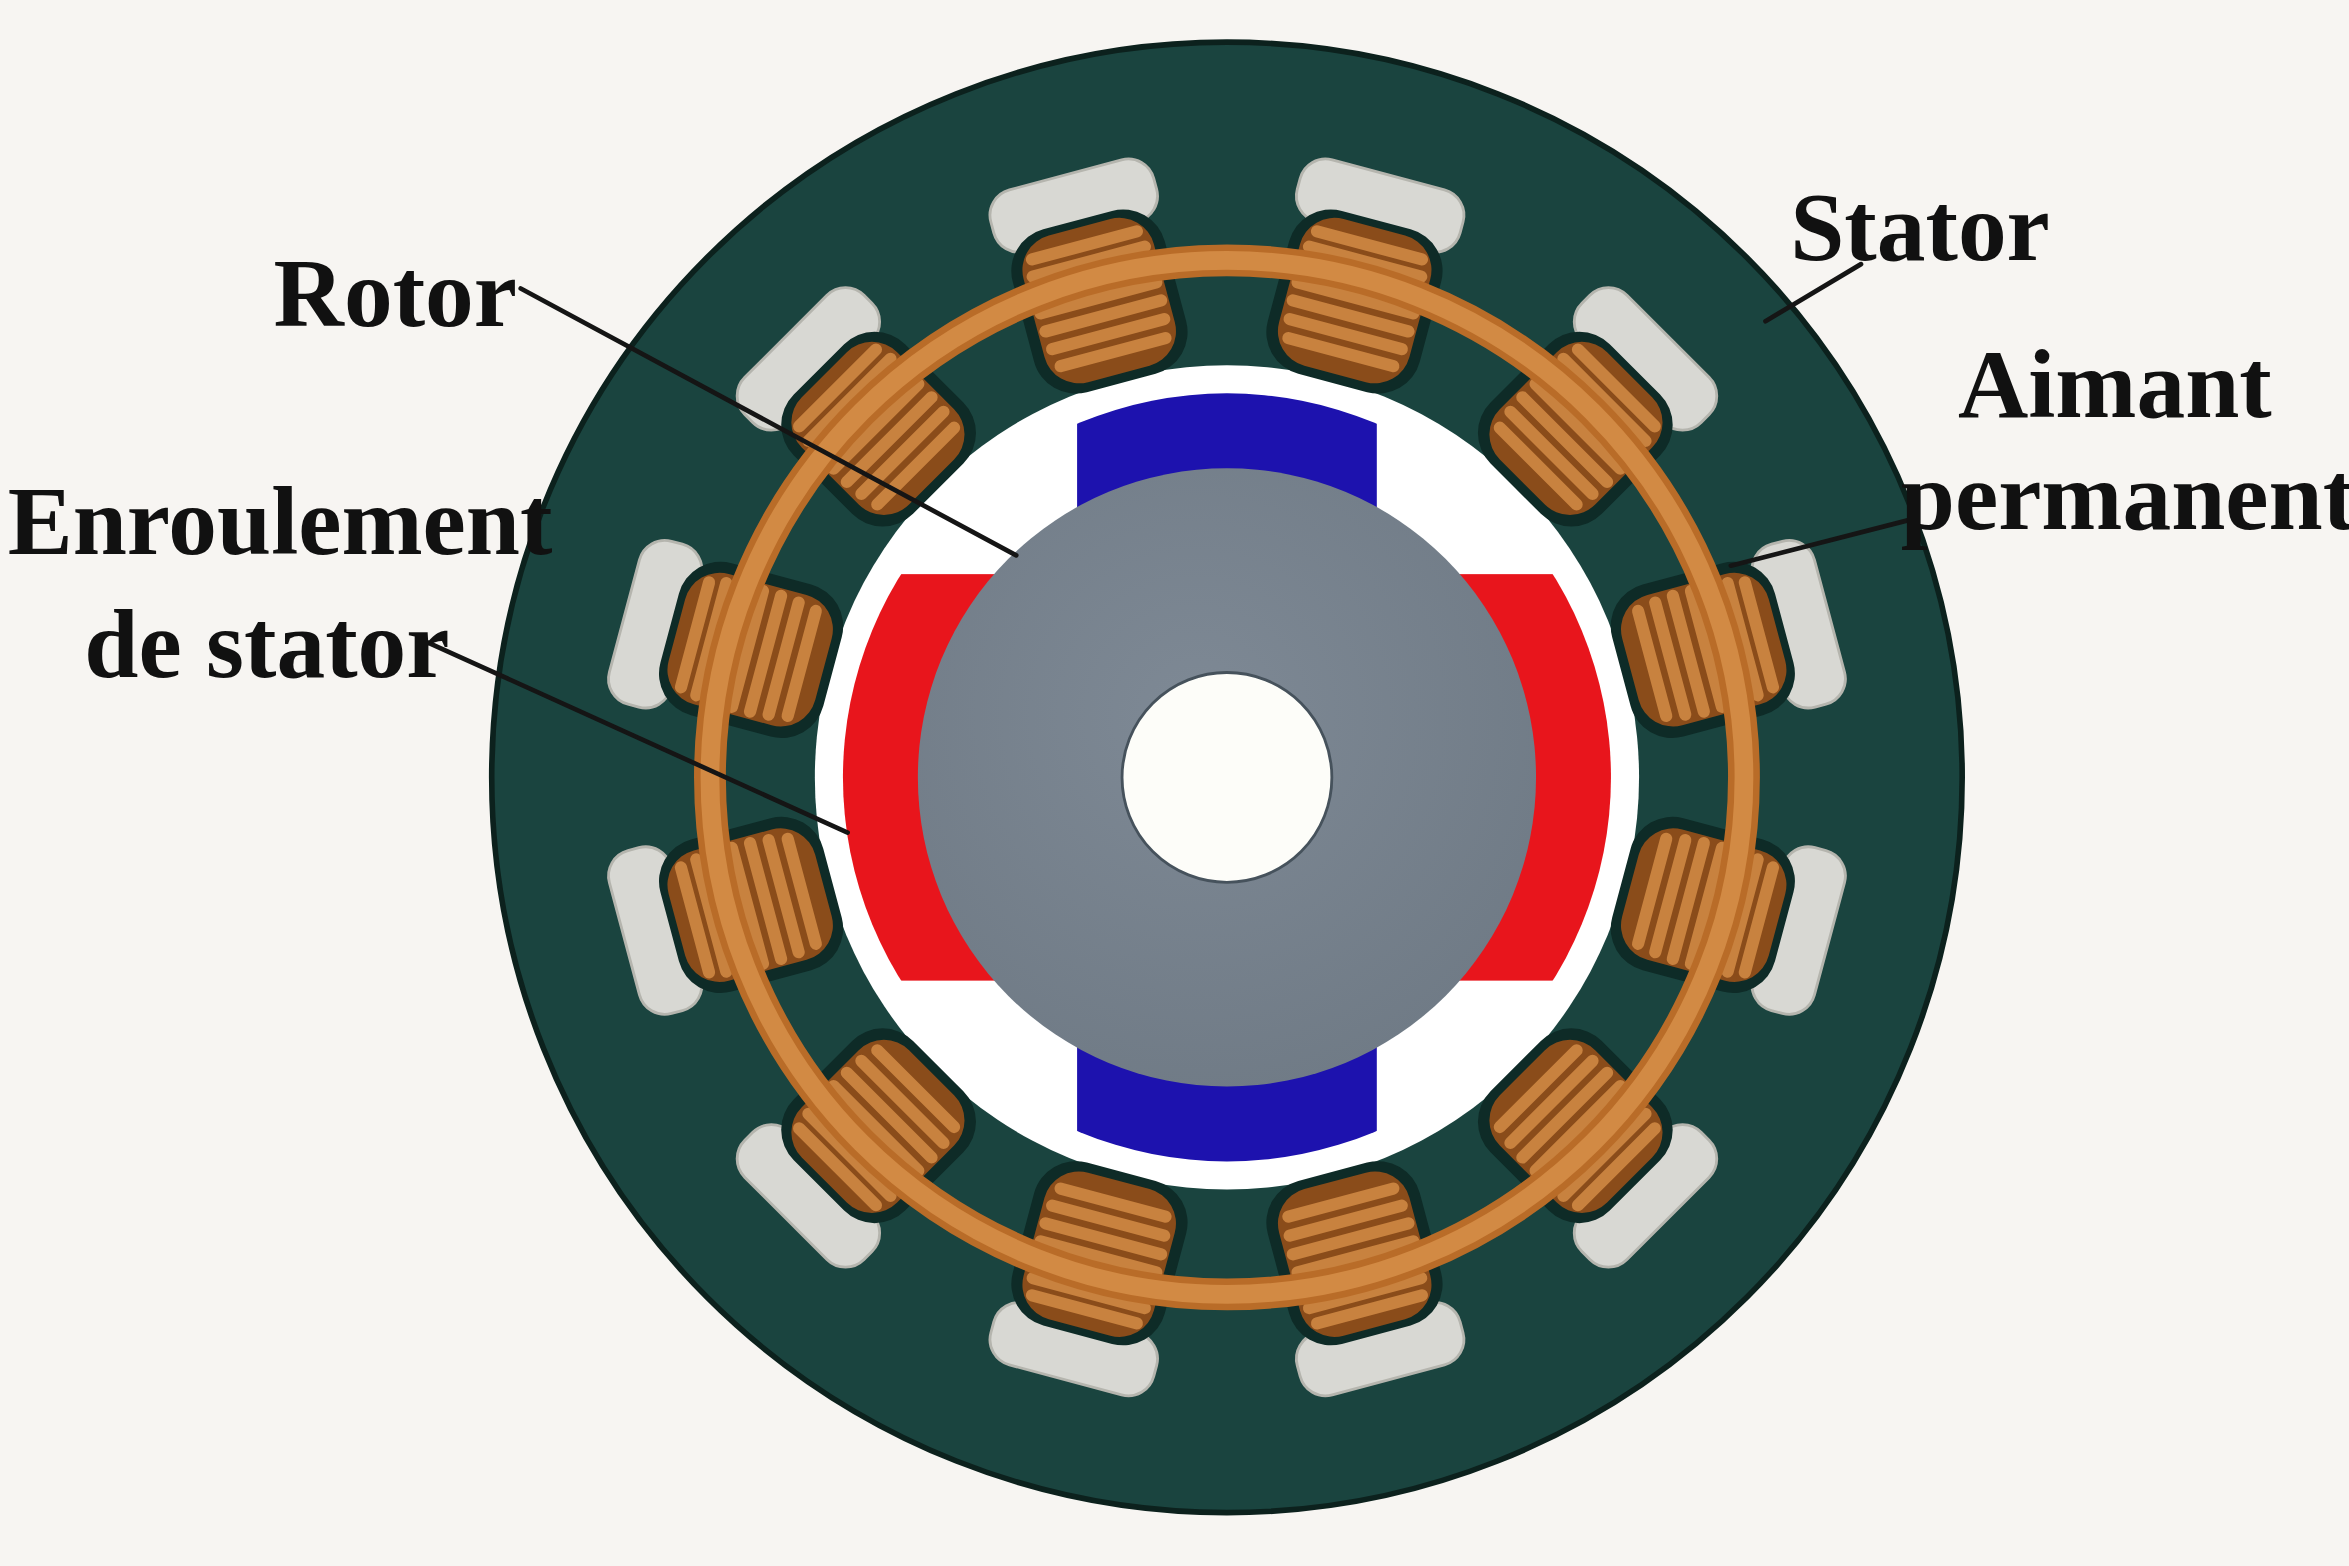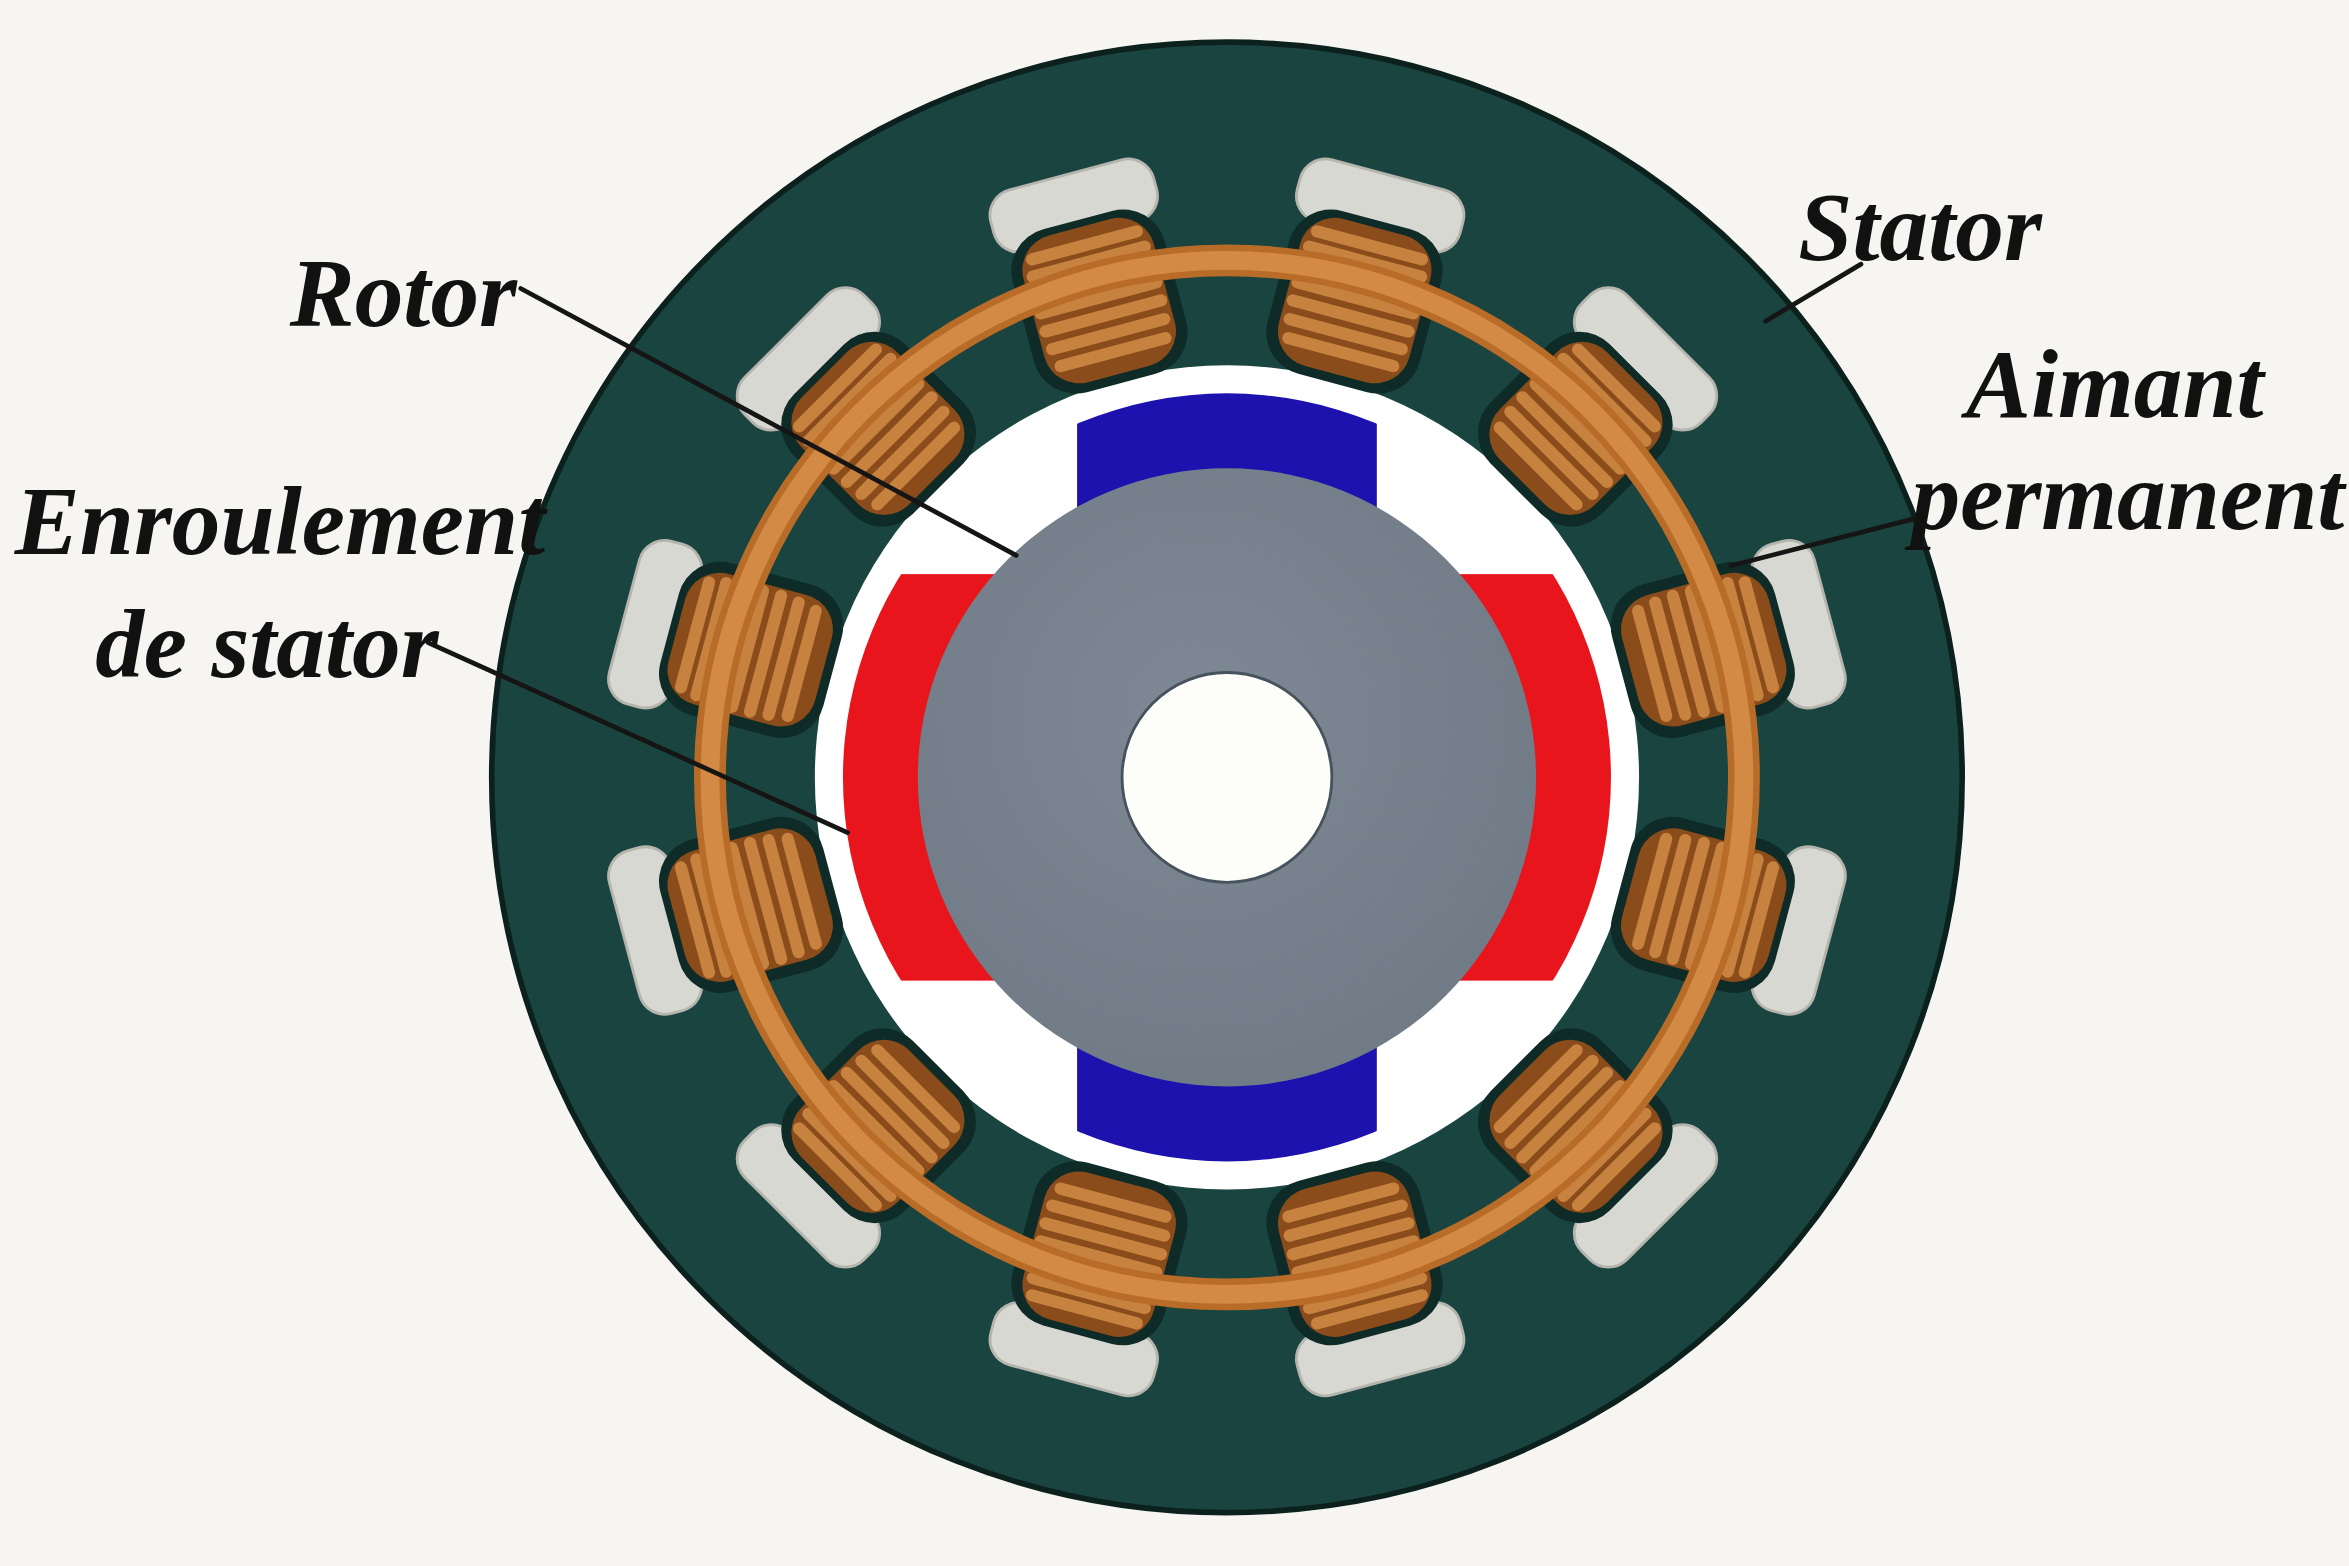--- a/index.html
+++ b/index.html
@@ -5,21 +5,20 @@
   html, body {
     margin: 0;
     padding: 0;
     background: #f7f5f2;
     font-family: "Liberation Serif", serif;
   }
   .stage {
     width: 100%;
     max-width: 2350px;
     margin: 0 auto;
-    font-style: italic;
   }
   svg { display: block; width: 100%; height: auto; }
   text.diagram-label {
     font-family: "Liberation Serif", "DejaVu Serif", serif;
     font-weight: bold;
     font-size: 104px;
     fill: #111111;
   }
 </style>
 </head>

